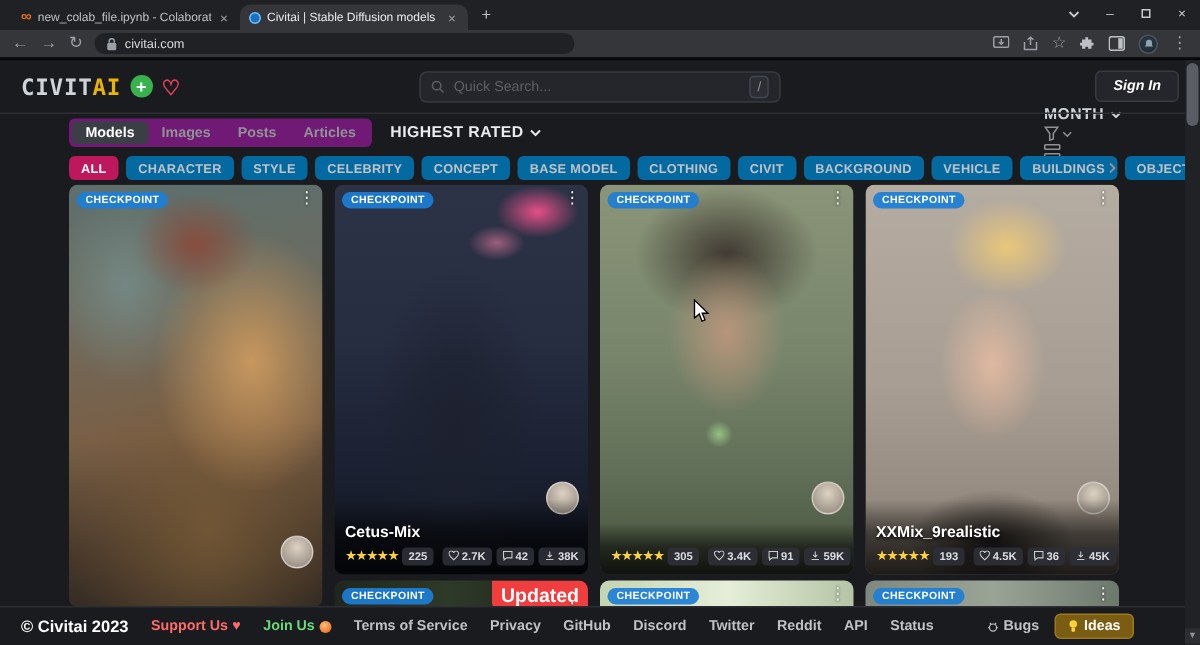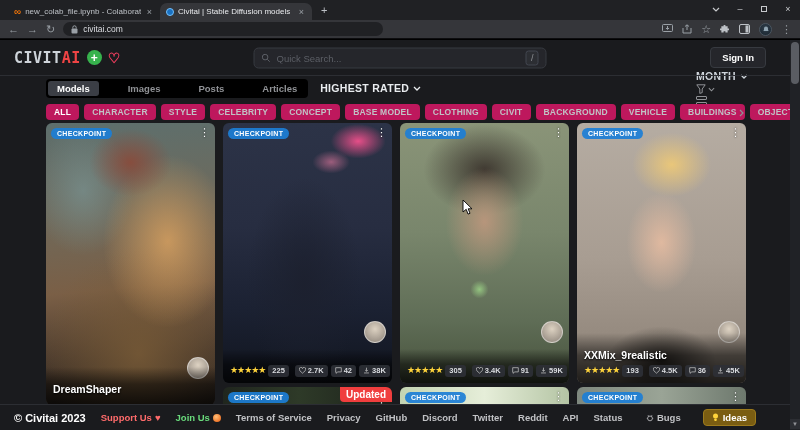--- a/index.html
+++ b/index.html
@@ -26,56 +26,56 @@
   .urltext { color:#dadce0; font-size:8.5px; }
   .toolbar-right { margin-left:auto; display:flex; align-items:center; gap:9px; }
   .tb-avatar { width:13px; height:13px; border-radius:50%; background:radial-gradient(circle at 50% 40%, #31404d, #17222b); border:1px solid #4a5560; display:flex; align-items:center; justify-content:center; }
 
   
   .site { position:absolute; top:39px; left:0; right:0; bottom:0; background:#1a1b1e; border-top:1px solid #000; }
 
   .site-header { position:relative; height:36px; display:flex; align-items:center; padding:0 14px; border-bottom:1px solid #2c2e33; }
   .logo { display:flex; align-items:center; gap:6px; }
   .logotext { font-family:"DejaVu Sans Mono", monospace; font-weight:bold; font-size:15px; letter-spacing:0.5px; color:#ced4da; }
-  .logotext .ai { color:#ef4444; }
+  .logotext .ai { color:#eab308; }
   .plusbtn { width:15px; height:15px; border-radius:50%; background:#37b24d; color:#fff; font-size:12px; font-weight:bold; display:flex; align-items:center; justify-content:center; line-height:1; }
   .heartbtn { color:#f03e5e; font-size:14px; font-weight:bold; line-height:1; }
-  .searchwrap { position:absolute; left:50%; top:50%; transform:translate(-50%,-50%); width:293px; height:21px; background:#25262b; border:1px solid #373a40; border-radius:5px; display:flex; align-items:center; gap:6px; padding:0 7px; }
+  .searchwrap { position:absolute; left:50%; top:50%; transform:translate(-50%,-50%); width:241px; height:21px; background:#25262b; border:1px solid #373a40; border-radius:5px; display:flex; align-items:center; gap:6px; padding:0 7px; }
   .searchwrap input { flex:1; background:transparent; border:none; outline:none; color:#c1c2c5; font-size:9.5px; font-family:"Liberation Sans", sans-serif; }
   .searchwrap input::placeholder { color:#5c5f66; }
   .kbd { background:#2c2e33; border:1px solid #424650; border-radius:3px; color:#909296; font-size:9px; padding:0 4px; line-height:13px; }
-  .signin { margin-left:auto; margin-right:20px; height:21px; padding:0 11px; background:#25262b; border:1px solid #373a40; border-radius:4px; color:#fff; font-weight:bold; font-size:9.5px; display:flex; align-items:center; }
+  .signin { margin-left:auto; height:21px; padding:0 11px; background:#25262b; border:1px solid #373a40; border-radius:4px; color:#fff; font-weight:bold; font-size:9.5px; display:flex; align-items:center;font-style:italic; }
 
   .subnav { height:24px; display:flex; align-items:center; padding:0 52px 0 46px; gap:12px; }
-  .segmented { display:flex; background:#000000; border-radius:4px; padding:2px;gap:20px; }
+  .segmented { display:flex; background:#701a75; border-radius:4px; padding:2px; }
   .seg { padding:2px 9px; font-size:9.5px; font-weight:600; color:#909296; border-radius:3px; }
   .seg.active { background:#3b3e45; color:#fff; }
   .sortlbl { display:flex; align-items:center; gap:4px; font-weight:bold; font-size:10.5px; color:#e9ecef; letter-spacing:0.3px; }
   .subnav-right { margin-left:auto; display:flex; align-items:flex-start; gap:2px;flex-direction:column; }
   .periodlbl { display:flex; align-items:center; gap:4px; font-weight:bold; font-size:10.5px; color:#ced4da; letter-spacing:0.3px; }
   .iconbtn { display:flex; align-items:center; gap:2px; }
   .layoutico { display:flex; flex-direction:column; gap:2px; }
   .layoutico span { width:11px; height:4px; border:1px solid #909296; border-radius:1px; display:block; }
 
   .chips { height:23px; display:flex; align-items:center; gap:5px; padding:0 46px; overflow:hidden; position:relative; }
-  .chip { flex:0 0 auto; background:#be185d; color:#c1c2c5; font-size:8.5px; font-weight:bold; letter-spacing:0.2px; padding:3px 8px; border-radius:4px; }
+  .chip { flex:0 0 auto; background:#0369a1; color:#c1c2c5; font-size:8.5px; font-weight:bold; letter-spacing:0.2px; padding:3px 8px; border-radius:4px; }
   .chip.active { background:#be185d; color:#fff; }
   .chips-arrow { position:absolute; right:56px; top:50%; transform:translateY(-50%); }
 
   
   .cards { position:absolute; left:46px; top:83px; width:700px; height:282px; overflow:hidden; display:flex; gap:8px; }
   .col { width:169px; display:flex; flex-direction:column; gap:4px; }
   .card { position:relative; border-radius:6px; overflow:hidden; background:#2c2e33; flex:0 0 auto; }
   .card.h1 { height:282px; }
   .card.h2 { height:260px; }
   .card.hp { height:60px; }
   .badge-cp { position:absolute; top:5px; left:5px; background:rgba(28,126,214,0.92); color:#fff; font-size:7px; font-weight:bold; letter-spacing:0.3px; padding:2px 6px; border-radius:7px; }
   .kebab { position:absolute; top:4px; right:5px; color:#fff; font-size:11px; text-shadow:0 0 2px #000; line-height:1; }
   .kebab.low { top:14px; }
-  .badge-upd { position:absolute; top:0; right:0; background:#f03e3e; color:#fff; font-size:10px; font-weight:bold; padding:2px 6px; border-radius:0 0 0 4px; }
+  .badge-upd { position:absolute; top:0; right:0; background:#f03e3e; color:#fff; font-size:13px; font-weight:bold; padding:2px 6px; border-radius:0 0 0 4px; }
   .avatar { position:absolute; right:6px; width:22px; height:22px; border-radius:50%; border:1px solid rgba(255,255,255,0.45); background:radial-gradient(circle at 50% 35%, #ddd2c2, #8a8178); }
   .avatar.a1 { bottom:26px; }
   .avatar.a2 { bottom:40px; }
   .cfoot { position:absolute; left:0; right:0; bottom:0; padding:16px 7px 6px; background:linear-gradient(180deg, rgba(0,0,0,0) 0%, rgba(0,0,0,0.55) 45%, rgba(0,0,0,0.78) 100%); }
   .ctitle { color:#fff; font-size:10.5px; font-weight:600; text-shadow:0 1px 2px #000; margin-bottom:4px; }
   .statrow { display:flex; align-items:center; gap:3px; }
   .stars { color:#ffd43b; font-size:9px; letter-spacing:-1px; line-height:1; }
   .pill { background:rgba(46,48,54,0.9); border-radius:3px; padding:1px 4px; font-size:7.5px; font-weight:600; color:#dadce0; display:flex; align-items:center; gap:2px; line-height:1.4; }
   .statrow .grow { flex:1; }
 
@@ -104,21 +104,21 @@
   .img-p2 { background:linear-gradient(90deg,#c3d4b2,#e6eed9 50%,#b4c4a4); }
   .img-p3 { background:linear-gradient(90deg,#7e887e,#9aa496 50%,#6d786d); }
 
   
   .sitefooter { position:absolute; left:0; right:0; bottom:0; height:26px; background:#1a1b1e; border-top:1px solid #2c2e33; display:flex; align-items:center; gap:15px; padding:0 44px 0 14px; z-index:5; }
   .copyright { color:#fff; font-weight:bold; font-size:11px; }
   .flink { color:#c1c2c5; font-size:9.5px; font-weight:600; }
   .flink.red { color:#ff6b6b; display:flex; gap:3px; align-items:center; }
   .flink.green { color:#69db7c; display:flex; gap:3px; align-items:center; }
   .joindot { width:8px; height:8px; border-radius:50%; background:radial-gradient(circle at 40% 35%, #ffc078, #e8590c); display:inline-block; }
-  .footer-right { margin-left:auto; display:flex; align-items:center; gap:22px;justify-content:center; }
+  .footer-right { margin-left:auto; display:flex; align-items:center; gap:10px;justify-content:center; }
   .bugs { display:flex; align-items:center; gap:3px; color:#c1c2c5; font-size:9.5px; font-weight:600; }
   .ideas { display:flex; align-items:center; gap:4px; background:#7a5d12; border:1px solid #9c7a1c; border-radius:4px; color:#fff; font-size:9.5px; font-weight:bold; padding:2px 8px; }
   .statusurl { position:absolute; left:0; bottom:0; background:#35363a; border-top:1px solid #4a4b4f; border-right:1px solid #4a4b4f; border-radius:0 4px 0 0; color:#c7c9cc; font-size:8.5px; padding:2px 6px 3px; z-index:9; }
   .scrollbar { position:absolute; right:0; top:0; bottom:0; width:10px; background:#202226; z-index:8; }
   .sb-thumb { position:absolute; top:2px; left:1px; width:8px; height:42px; background:#5a5d63; border-radius:4px; }
   .sb-down { position:absolute; bottom:1px; left:0; width:10px; height:10px; background:#2c2e33; color:#909296; font-size:6px; display:flex; align-items:center; justify-content:center; }
 
   .cursor { position:absolute; left:462px; top:199px; z-index:20; }
 </style>
 </head>
@@ -264,32 +264,30 @@
       </span>
     </div>
 
     <div class="cards">
 
       <div class="col">
         <div class="card h1 img-dreamshaper">
           <span class="badge-cp">CHECKPOINT</span>
           <span class="kebab">⋮</span>
           <span class="avatar a1"></span>
-          <div class="cfoot">
-            <div class="ctitle">DreamShaper</div>
-          </div>
         </div>
       </div>
 
       <div class="col">
         <div class="card h2 img-cetus">
           <span class="badge-cp">CHECKPOINT</span>
           <span class="kebab">⋮</span>
           <span class="avatar a2"></span>
           <div class="cfoot">
+            <div class="ctitle">Cetus-Mix</div>
             <div class="statrow">
               <span class="stars">★★★★★</span>
               <span class="pill">225</span>
               <span class="grow"></span>
               <span class="pill">
                   <svg width="7" height="7" viewBox="0 0 10 9">
                     <path d="M5 8.3C2 6 0.5 4.3 0.5 2.7A2.2 2.2 0 0 1 5 1.8a2.2 2.2 0 0 1 4.5 0.9C9.5 4.3 8 6 5 8.3z" stroke="#ccc" fill="none"></path>
                   </svg>
                   <span>2.7K</span>
                 </span>

